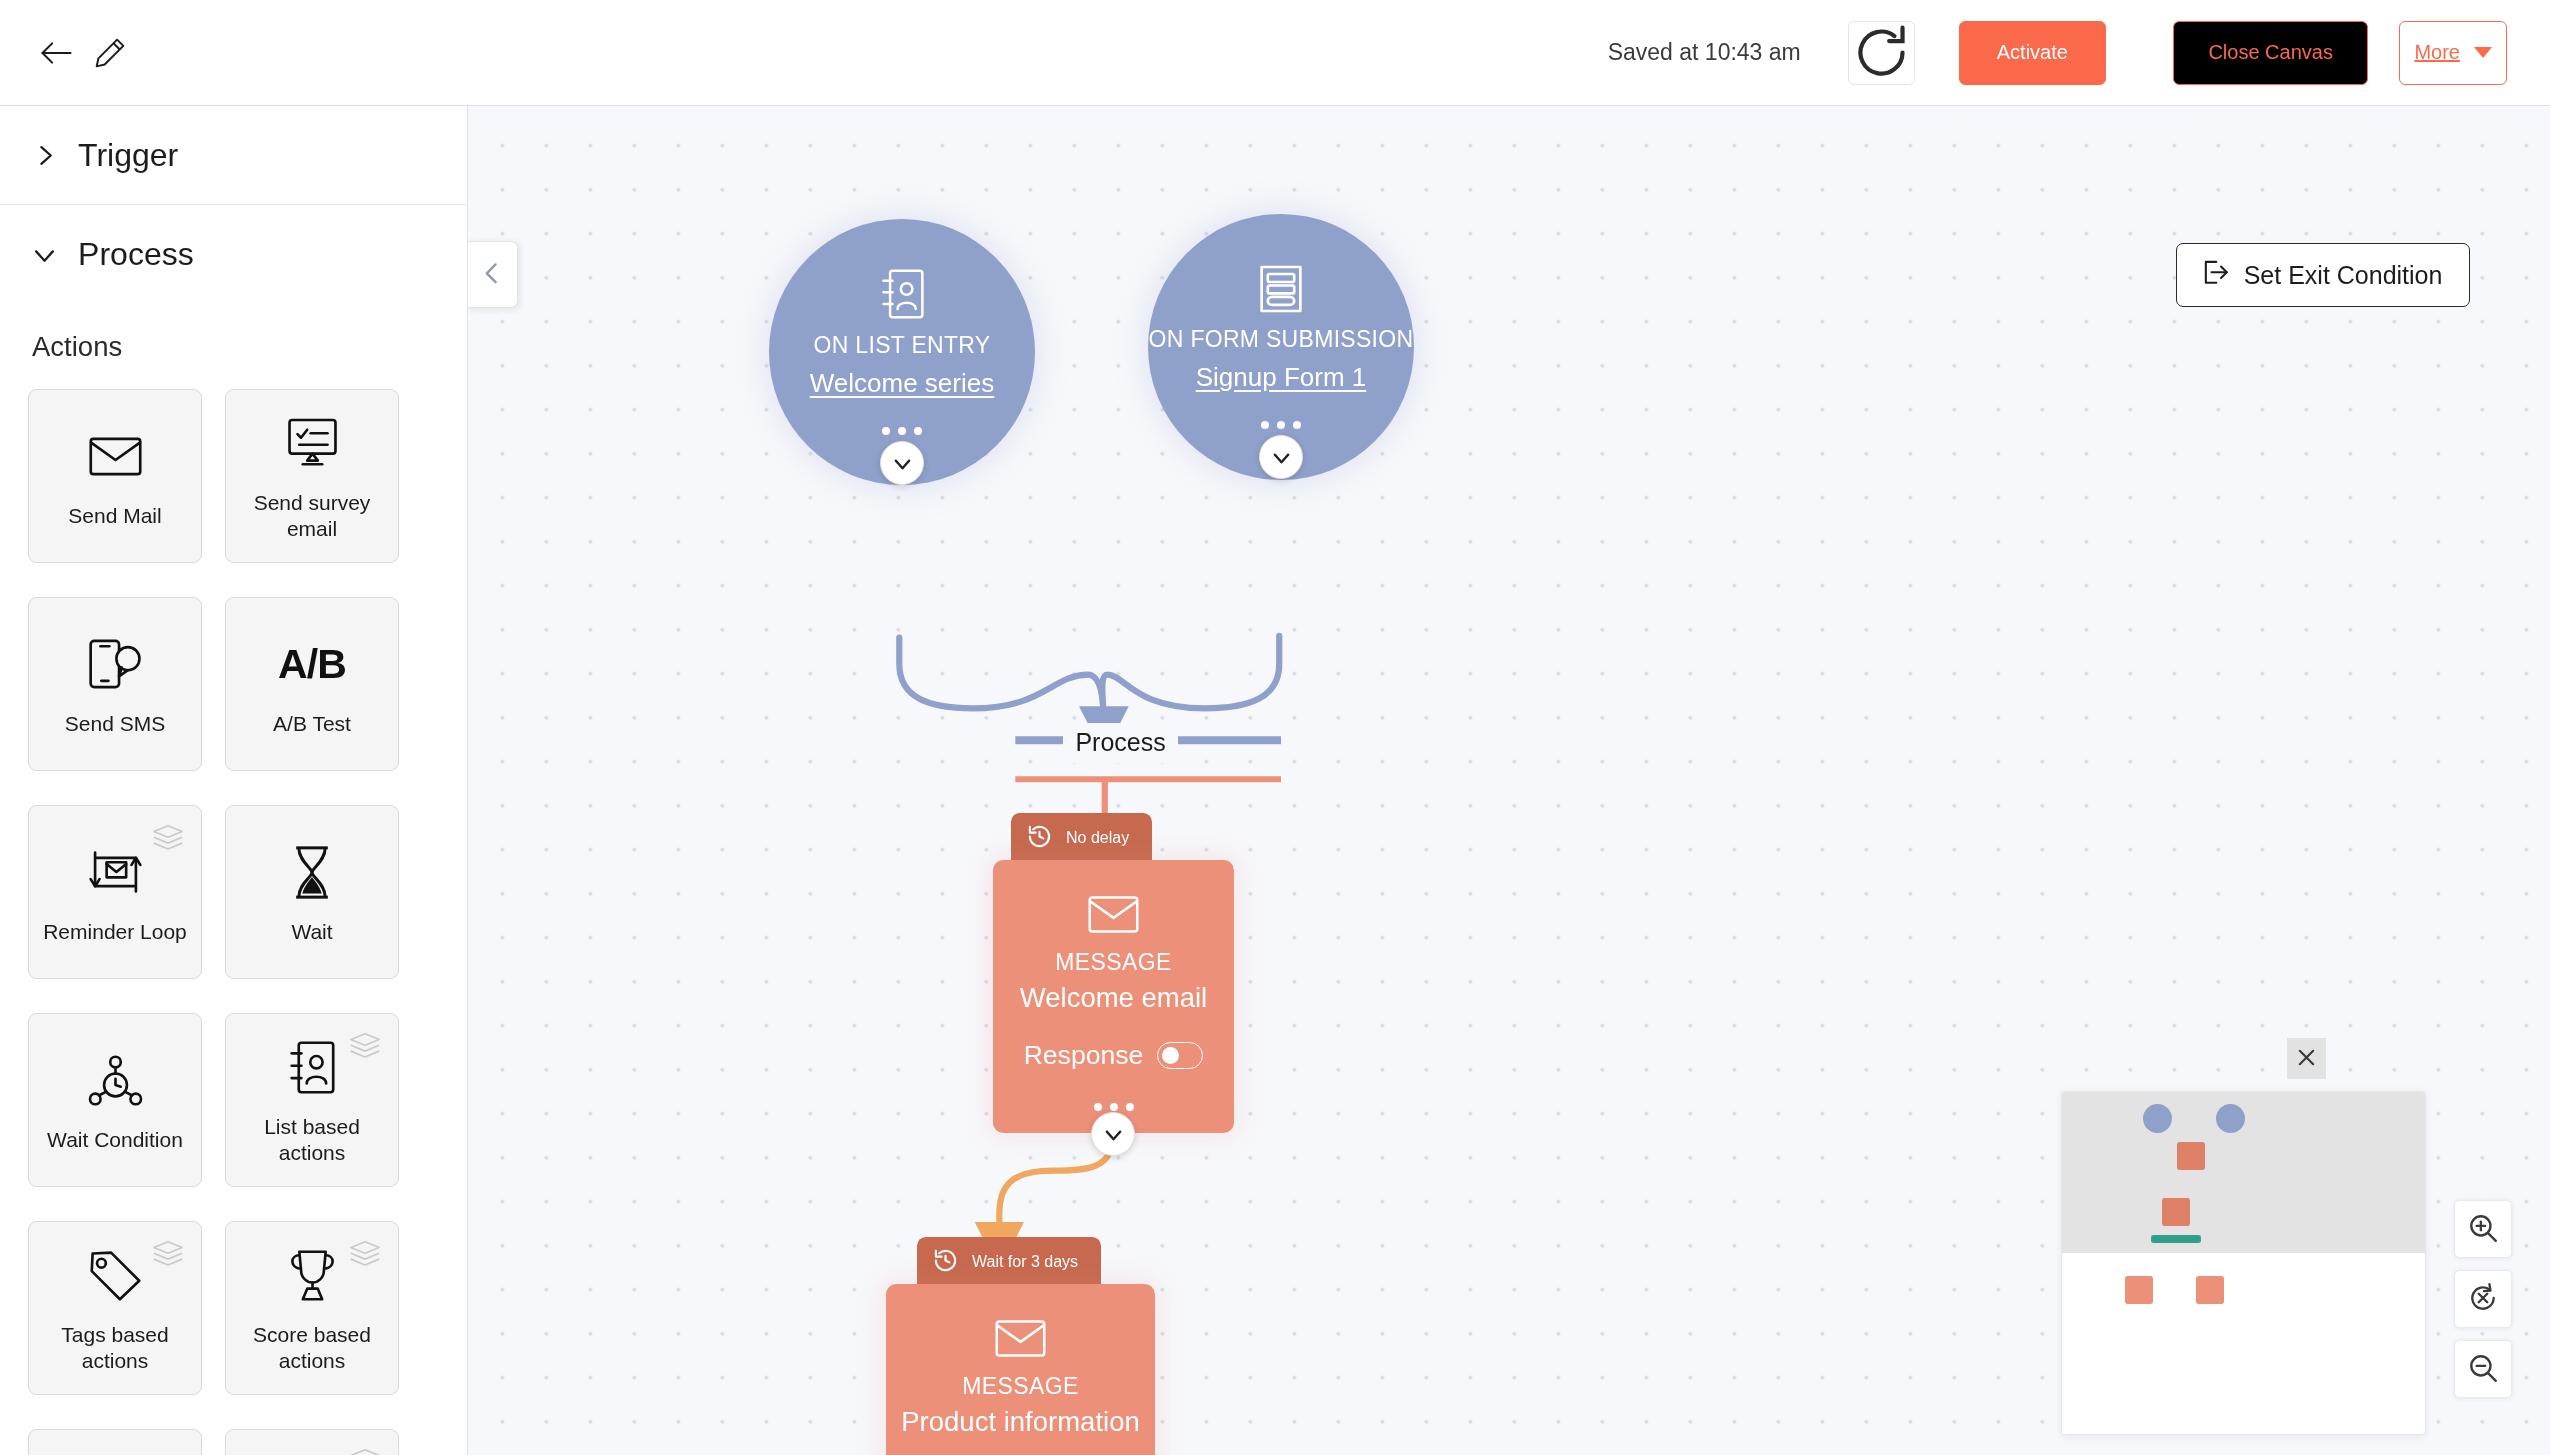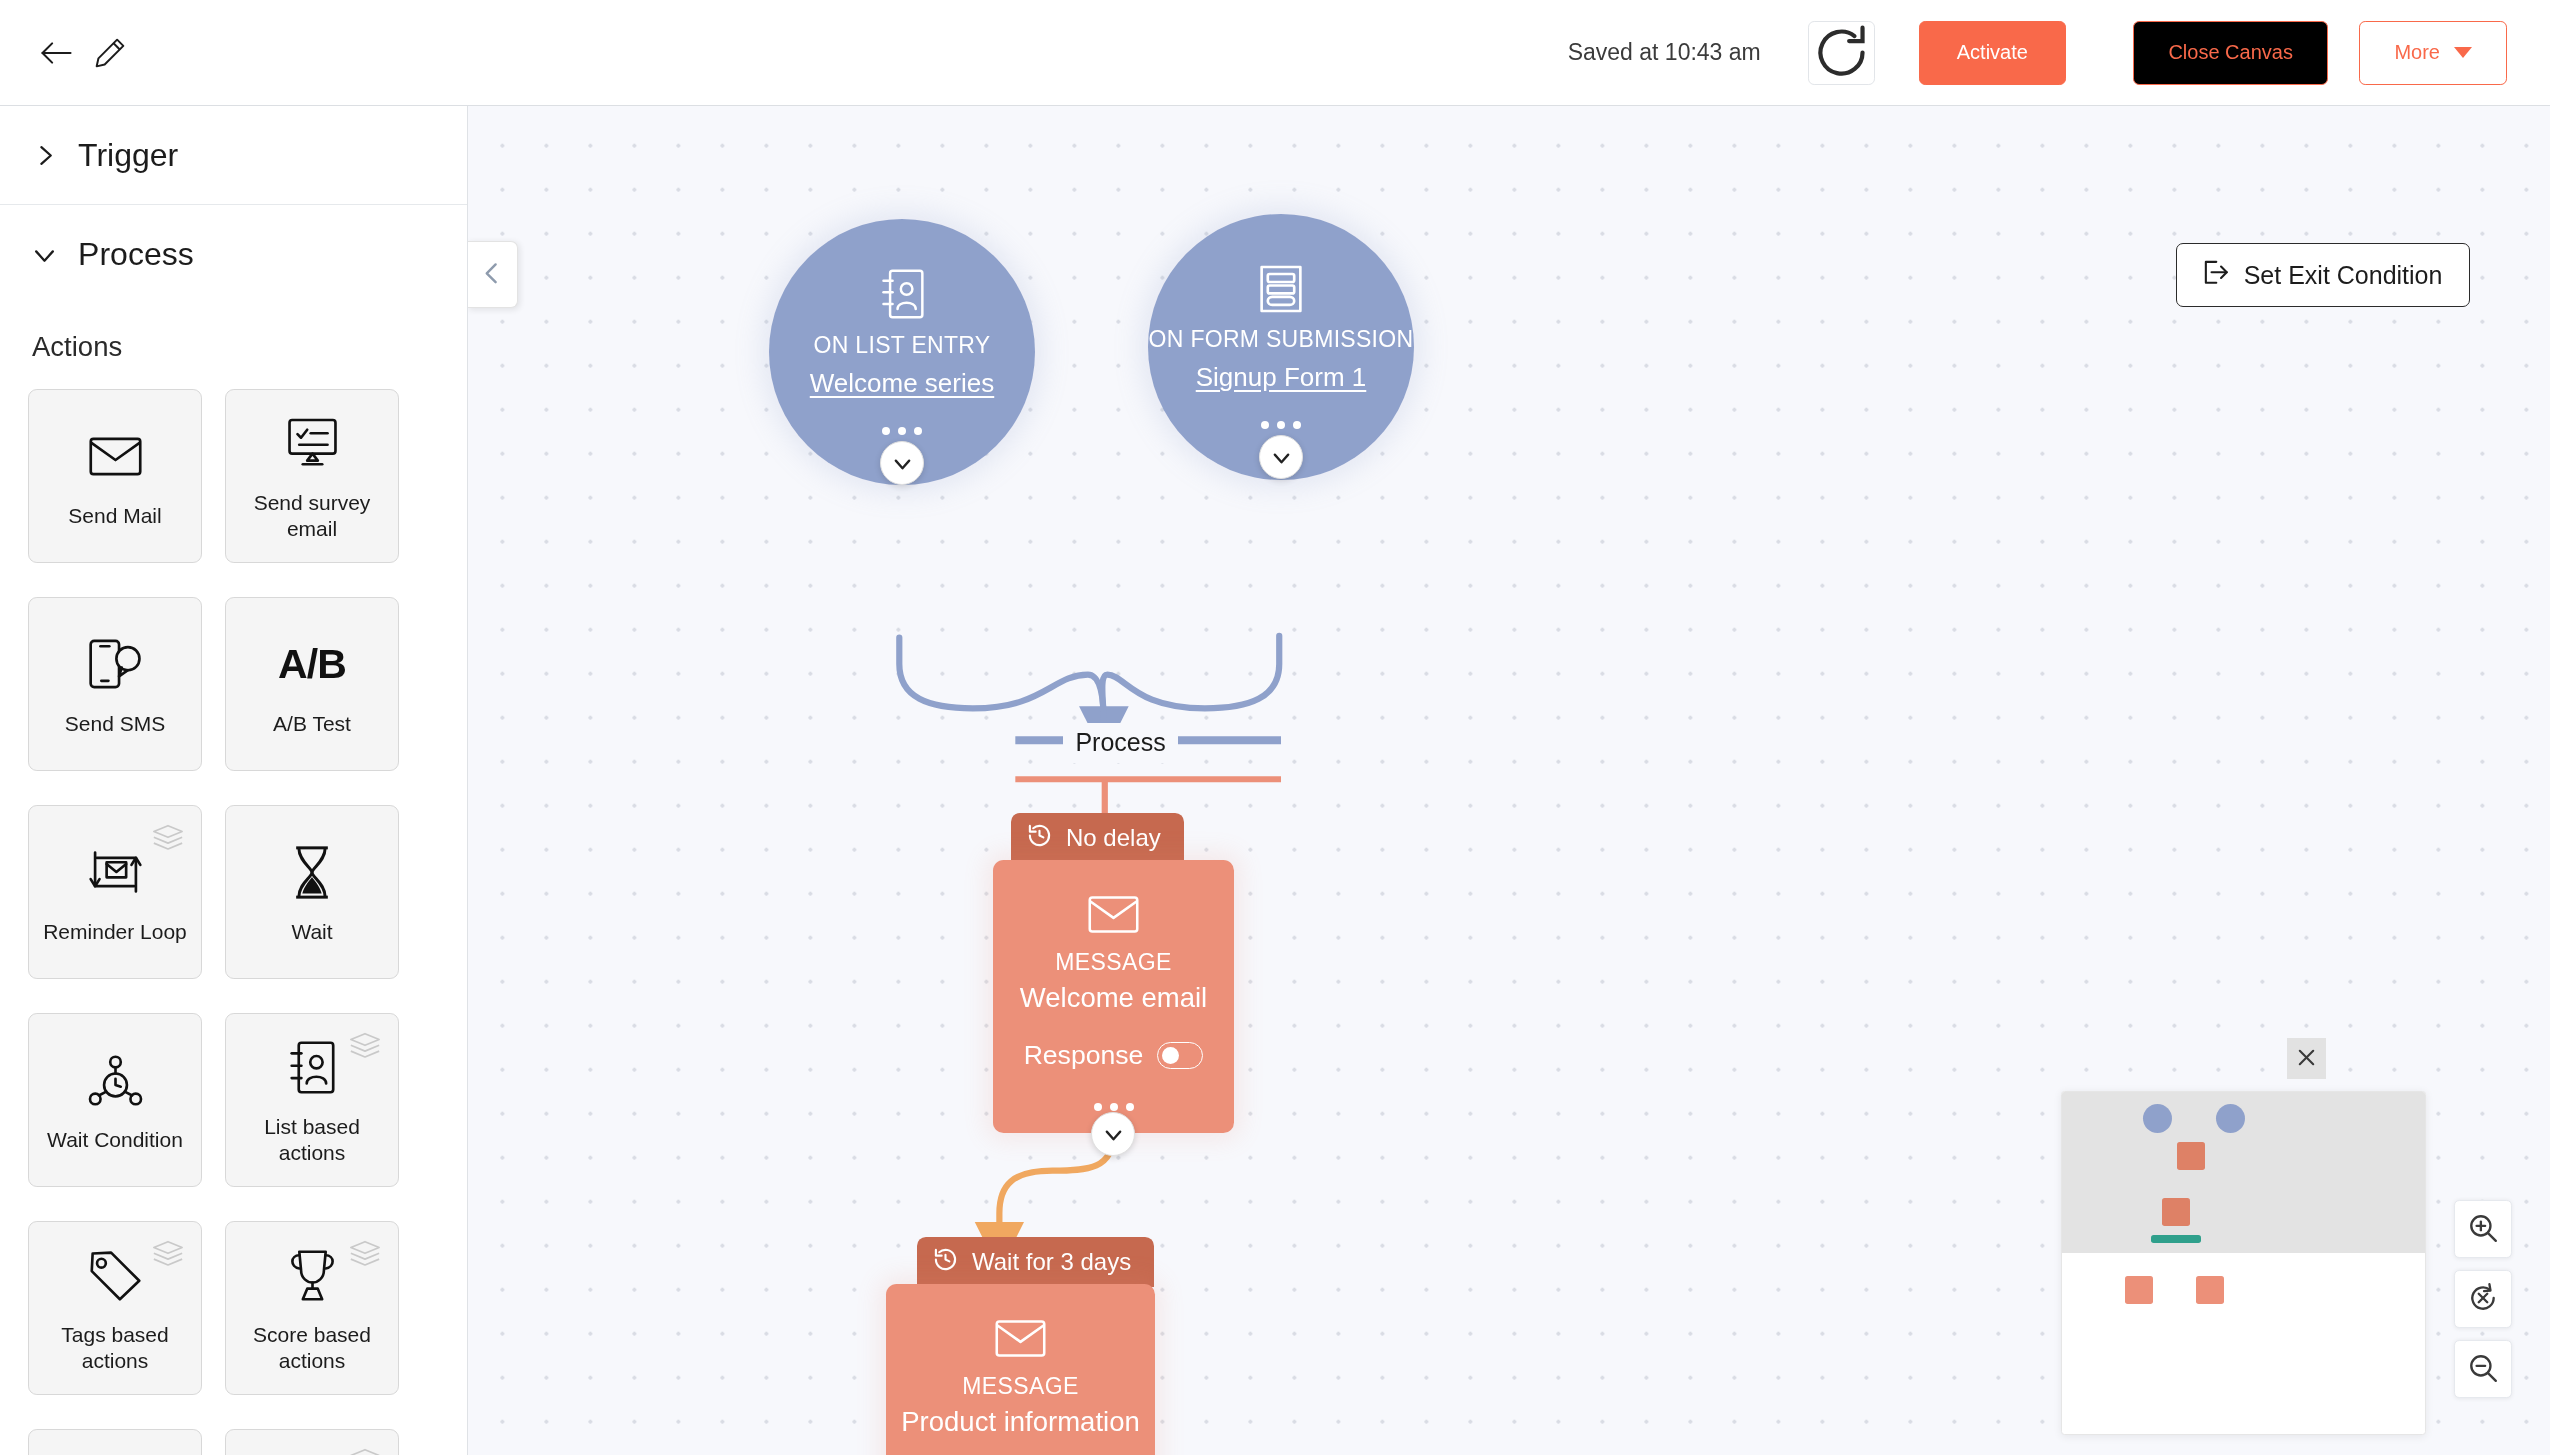--- a/index.html
+++ b/index.html
@@ -62,21 +62,21 @@
     padding: 0 37px; margin-right: 19.5px;
   }
   #close-canvas-button {
     background: #000000; color: #f9694a;
     border: 1.8px solid #f9694a;
     padding: 0 34px; margin-right: 19.5px; margin-left: 36px;
   }
   #more-button {
     background: #ffffff; color: #f9694a;
     border: 1.8px solid #f9694a;
-    padding: 0 34px; gap: 14px;
+    padding: 0 14px; gap: 14px; text-decoration: underline;
   }
   #more-caret {
     width: 0; height: 0;
     border-left: 9.7px solid transparent;
     border-right: 9.7px solid transparent;
     border-top: 11.5px solid #f9694a;
   }
 
   
   #sidebar {
@@ -217,21 +217,21 @@
     position: absolute; font-size: 25px; color: #1c1c1c;
     z-index: 7; white-space: nowrap;
   }
 
   .delay-chip {
     position: absolute;
     height: 50px; padding: 0 23px 0 16px;
     background: #c6694f;
     border-radius: 8.9px 8.9px 0 0;
     display: flex; align-items: center; gap: 14px;
-    color: #ffffff; font-size: 24px;
+    color: #ffffff; font-size: 16px;
     z-index: 5; white-space: nowrap; cursor: pointer;
   }
 
   .msg-node {
     position: absolute;
     background: #ec9079;
     border-radius: 10.6px;
     box-shadow: 0 0 23px 7px rgba(236,144,121,0.14);
     display: flex; flex-direction: column;
     align-items: center;

